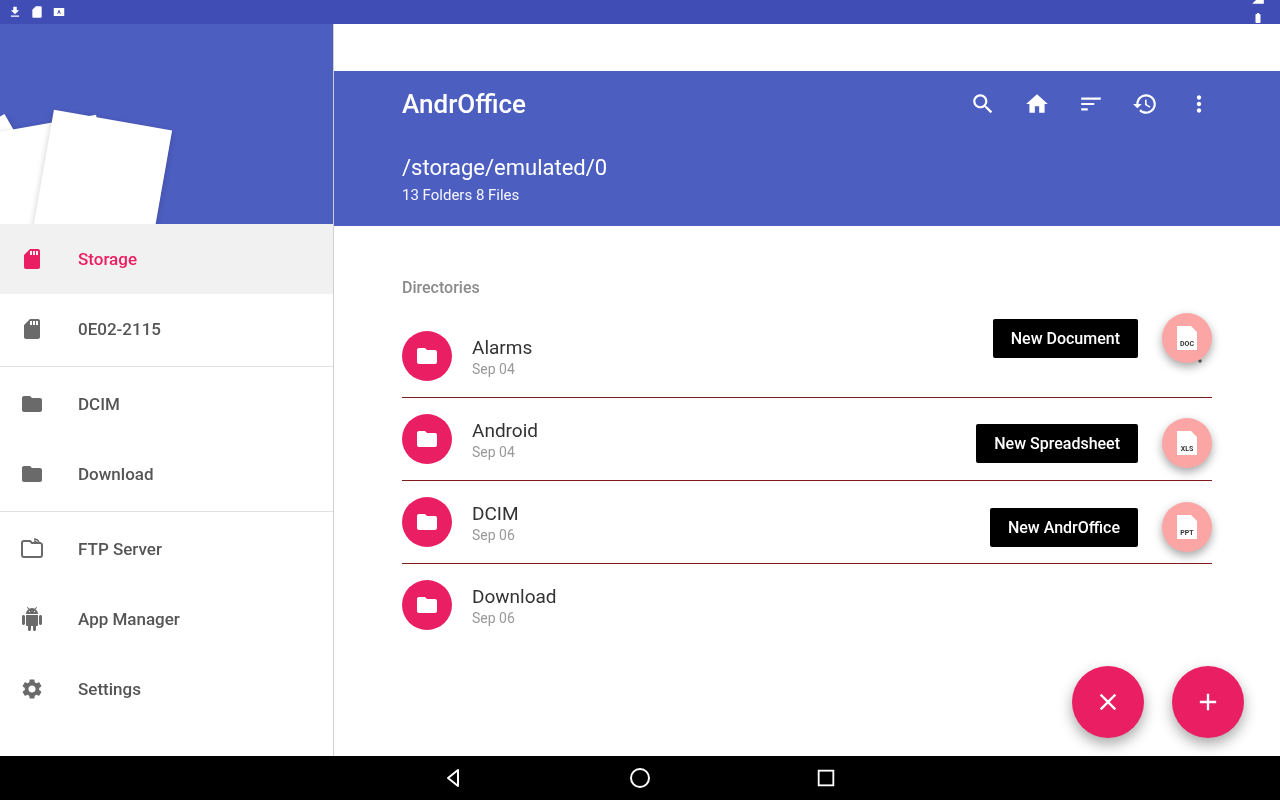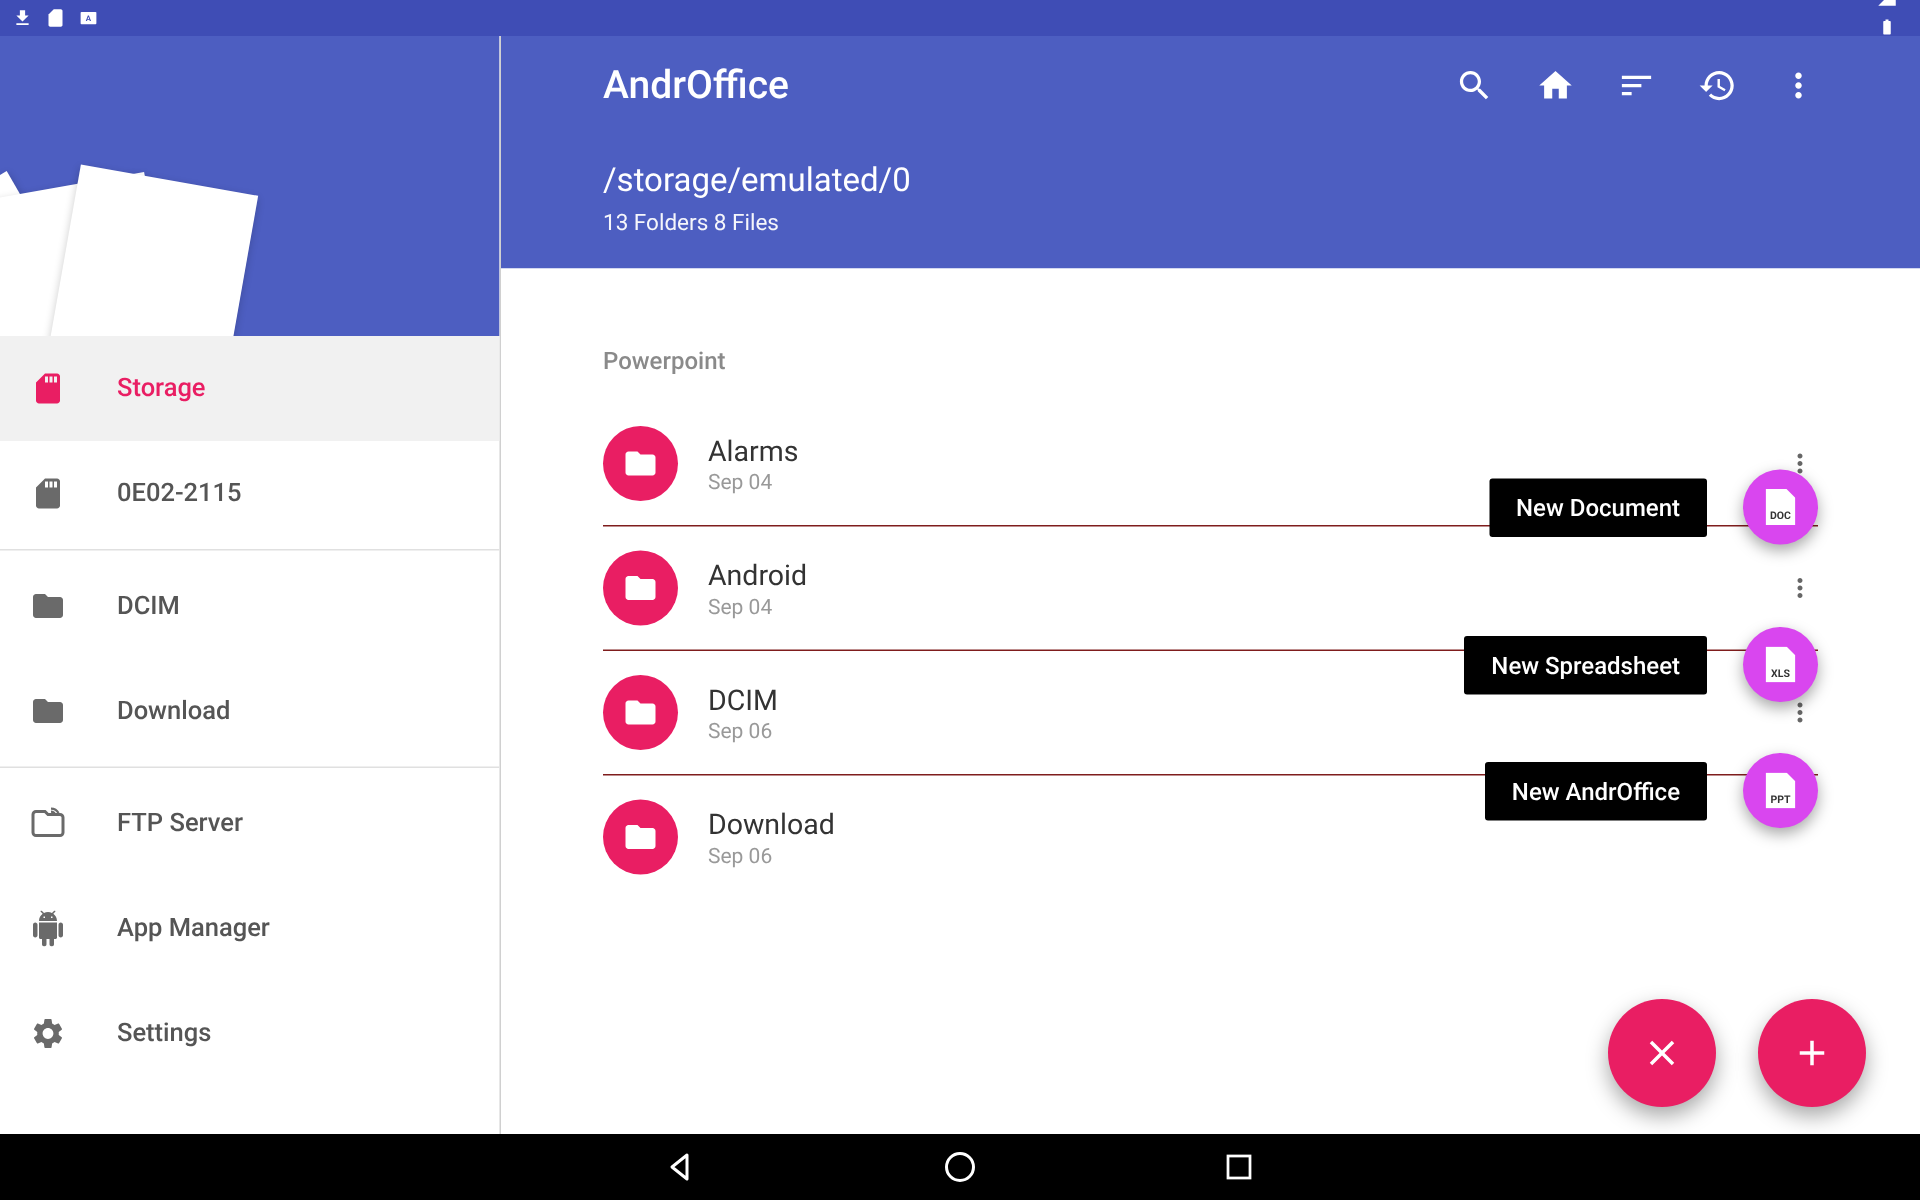--- a/index.html
+++ b/index.html
@@ -73,20 +73,21 @@
 .side-icon { width: 24px; height: 24px; display: flex; align-items: center; justify-content: center; }
 .side-icon svg { fill: #6a6a6a; }
 .sidebar-divider { height: 1px; background: #e0e0e0; margin: 2px 0; }
 
 
 .main { flex: 1; display: flex; flex-direction: column; background: #fff; position: relative; }
 .appbar {
   background: #4d5ec1;
   color: #fff;
   padding: 18px 68px 22px 68px;
+  margin-top: 47px;
 }
 .appbar-row1 { display: flex; align-items: center; justify-content: space-between; margin-bottom: 36px; }
 .app-title { font-size: 26px; font-weight: 500; }
 .appbar-actions { display: flex; gap: 28px; align-items: center; }
 .appbar-icon { width: 26px; height: 26px; display: flex; align-items: center; justify-content: center; cursor: pointer; }
 .appbar-icon svg { fill: #fff; }
 
 .path { font-size: 22px; font-weight: 400; margin-bottom: 6px; }
 .path-sub { font-size: 15px; opacity: 0.95; }
 
@@ -123,21 +124,21 @@
   color: #fff;
   padding: 10px 18px;
   font-size: 16px;
   font-weight: 500;
   border-radius: 2px;
   white-space: nowrap;
 }
 .fab-small {
   width: 50px; height: 50px;
   border-radius: 50%;
-  background: #d946ef;
+  background: #fca5a5;
   display: flex; align-items: center; justify-content: center;
   box-shadow: 0 4px 10px rgba(0,0,0,0.35);
   cursor: pointer;
   position: relative;
 }
 .doc-badge {
   width: 20px; height: 24px;
   background: #fff;
   font-size: 7px;
   font-weight: 700;
@@ -325,21 +326,21 @@
           </span>
         </div>
       </div>
       <div class="path">/storage/emulated/0</div>
       <div class="path-sub">13 Folders 8 Files</div>
     </div>
 
     <div class="spacer-white"></div>
 
     <div class="content">
-      <div class="section-label">Powerpoint</div>
+      <div class="section-label">Directories</div>
       <div class="dir-list">
         <div class="dir-row">
           <div class="dir-icon">
               <svg viewBox="0 0 24 24">
                 <path d="M10 4H4c-1.1 0-2 .9-2 2v12c0 1.1.9 2 2 2h16c1.1 0 2-.9 2-2V8c0-1.1-.9-2-2-2h-8l-2-2z"></path>
               </svg>
             </div>
           <div class="dir-info">
             <div class="dir-name">Alarms</div>
             <div class="dir-date">Sep 04</div>

